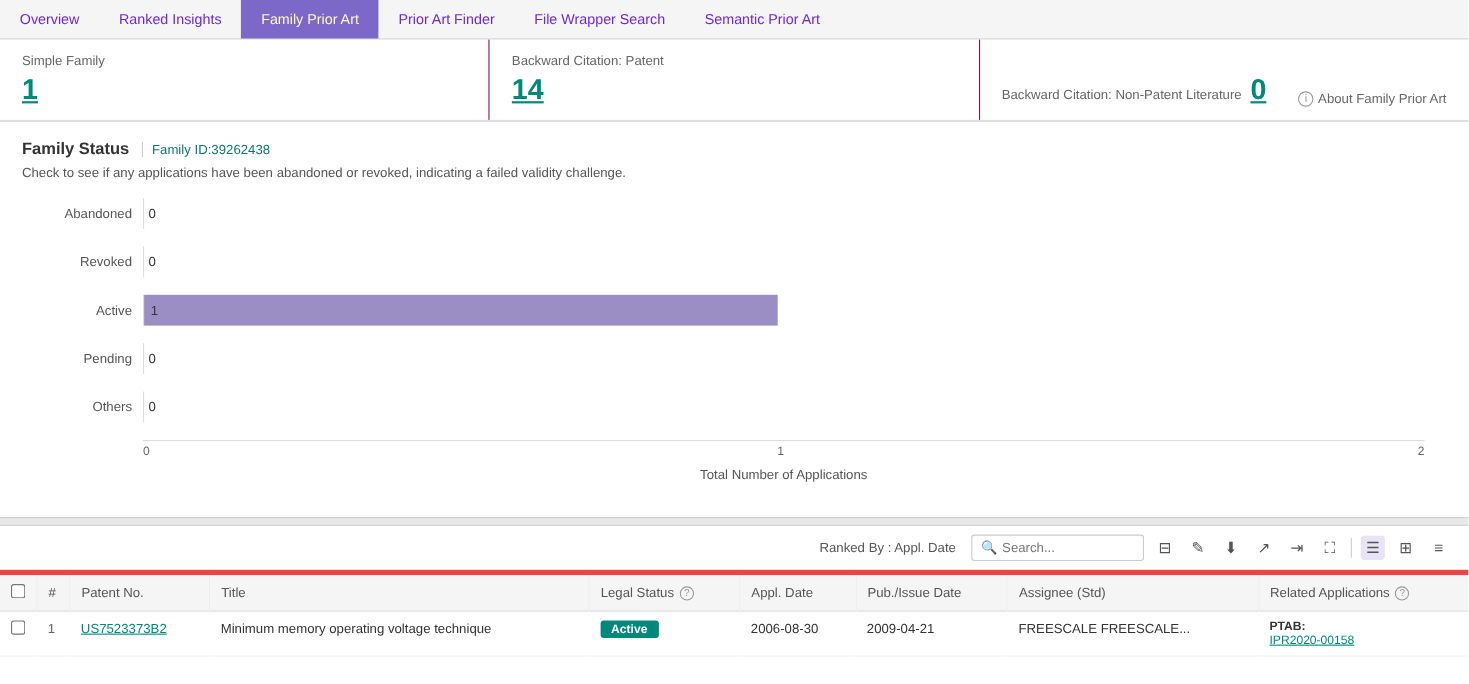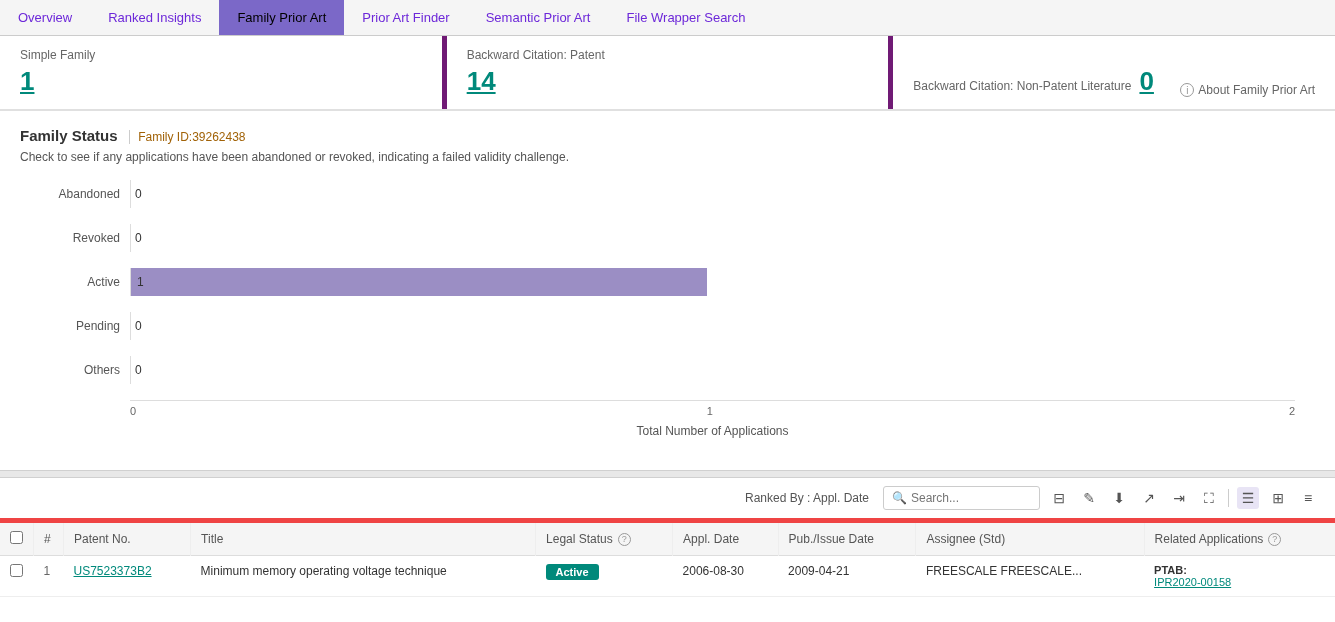--- a/index.html
+++ b/index.html
@@ -15,33 +15,33 @@
       padding: 10px 18px;
       cursor: pointer;
       color: #6d28d9;
       border: none;
       background: transparent;
       font-size: 13px;
       white-space: nowrap;
     }
     .nav-tab.active {
       background: #7b68c8;
-      color: #000000;
+      color: #fef9c3;
     }
 
     
     .summary-bar {
       display: flex;
       border-bottom: 2px solid #e0e0e0;
       background: #fff;
     }
     .summary-item {
       flex: 1;
       padding: 12px 20px;
-      border-right: 5px solid #701a75;
+      border-right: 1px solid #701a75;
     }
     .summary-item:last-child {
       border-right: none;
       display: flex;
       align-items: flex-end;
       gap: 8px;
     }
     .summary-label {
       font-size: 12px;
       color: #666;
@@ -80,21 +80,21 @@
       background: #fff;
     }
     .family-status-title {
       font-size: 15px;
       font-weight: bold;
       display: inline;
       margin-right: 8px;
     }
     .family-id {
       font-size: 12px;
-      color: #a16207;
+      color: #0f766e;
       border-left: 1px solid #ccc;
       padding-left: 8px;
     }
     .family-status-desc {
       font-size: 12px;
       color: #555;
       margin-top: 6px;
     }
 
     
@@ -275,22 +275,22 @@
     }
   </style>
 </head>
 <body>
 
 <div class="nav-tabs">
   <button class="nav-tab">Overview</button>
   <button class="nav-tab">Ranked Insights</button>
   <button class="nav-tab active">Family Prior Art</button>
   <button class="nav-tab">Prior Art Finder</button>
+  <button class="nav-tab">File Wrapper Search</button>
   <button class="nav-tab">Semantic Prior Art</button>
-  <button class="nav-tab">File Wrapper Search</button>
 </div>
 
 <div class="summary-bar">
   <div class="summary-item">
     <div class="summary-label">Simple Family</div>
     <div class="summary-value">1</div>
   </div>
   <div class="summary-item">
     <div class="summary-label">Backward Citation: Patent</div>
     <div class="summary-value">14</div>

